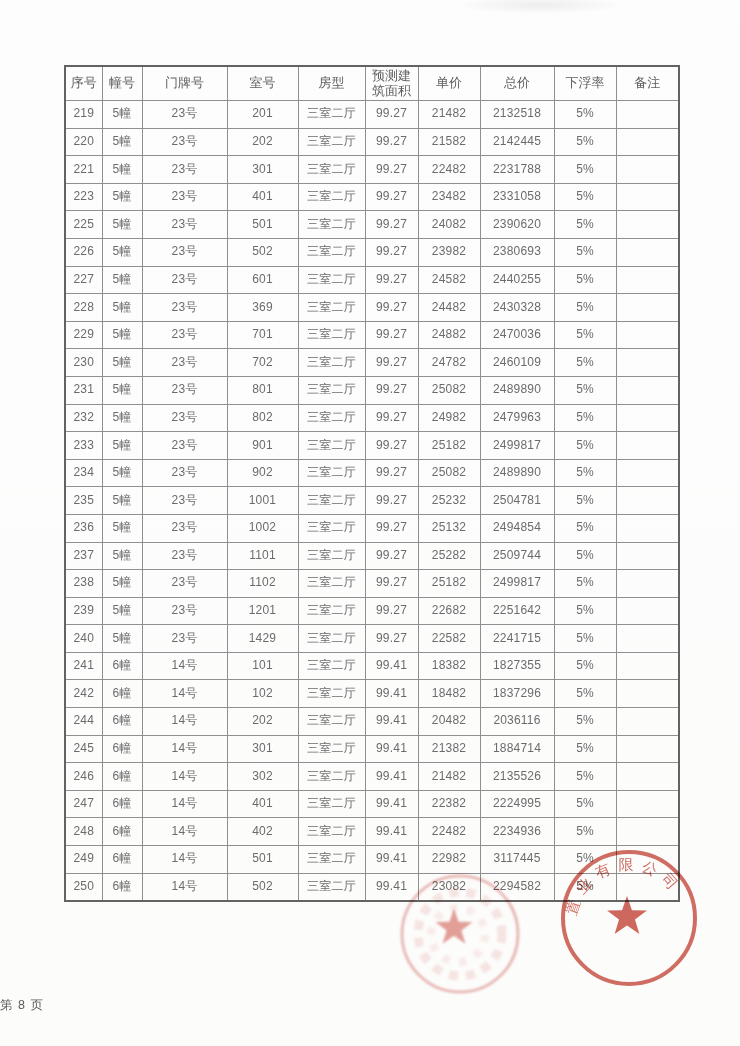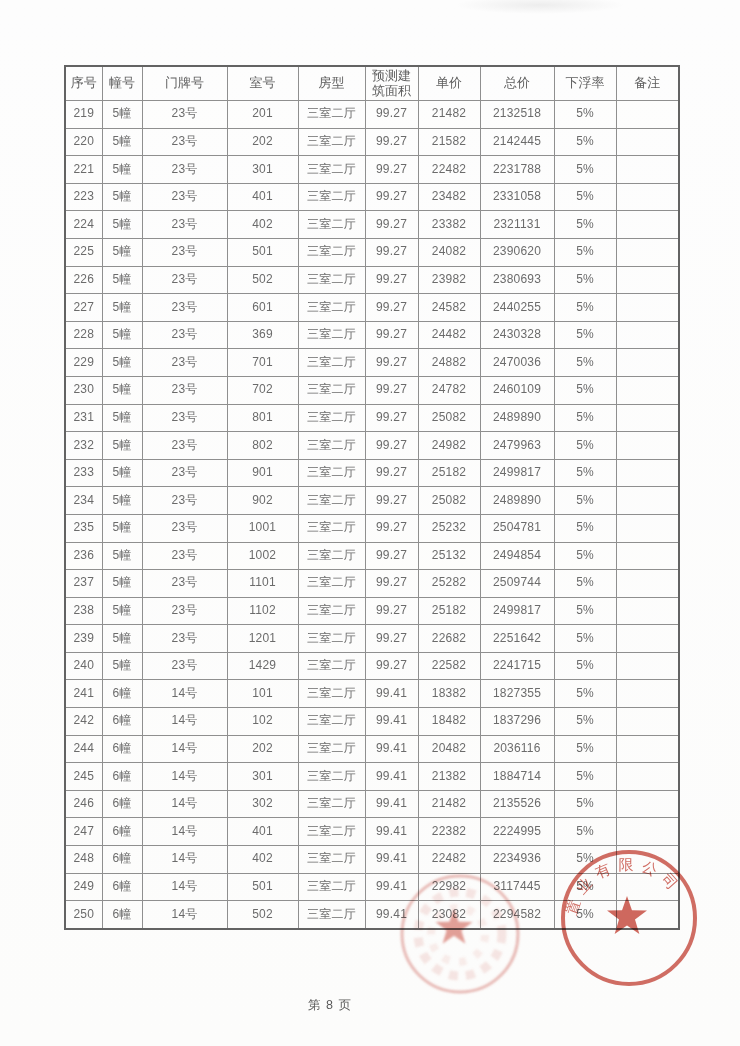--- a/index.html
+++ b/index.html
@@ -24,21 +24,21 @@
     font-size:12px;color:#6b6b6b;
     text-align:center;vertical-align:middle;
     padding:0 1px;overflow:hidden;word-break:break-all;line-height:1.15;
   }
   table.price thead th{
     height:33px;font-weight:normal;color:#5e5e5e;font-size:13px;
   }
   table.price tbody td{height:26.6px;letter-spacing:0.2px;}
   .footer{
     position:absolute;left:0;top:997px;width:660px;
-    text-align:center;font-size:12.5px;color:#5a5a5a;letter-spacing:1px;
+    text-align:left;font-size:12.5px;color:#5a5a5a;letter-spacing:1px;
   }
   .stamp{position:absolute;mix-blend-mode:multiply;pointer-events:none;}
   .stamp-left{left:398px;top:869px;width:132px;height:132px;opacity:0.78;}
   .stamp-right{left:556px;top:845px;width:146px;height:146px;opacity:0.92;}
 </style>
 </head>
 <body>
 
 <div class="page">
 
@@ -119,32 +119,20 @@
           <td>23号</td>
           <td>401</td>
           <td>三室二厅</td>
           <td>99.27</td>
           <td>23482</td>
           <td>2331058</td>
           <td>5%</td>
           <td></td>
         </tr>
 
-        <tr>
-          <td>224</td>
-          <td>5幢</td>
-          <td>23号</td>
-          <td>402</td>
-          <td>三室二厅</td>
-          <td>99.27</td>
-          <td>23382</td>
-          <td>2321131</td>
-          <td>5%</td>
-          <td></td>
-        </tr>
 
         <tr>
           <td>225</td>
           <td>5幢</td>
           <td>23号</td>
           <td>501</td>
           <td>三室二厅</td>
           <td>99.27</td>
           <td>24082</td>
           <td>2390620</td>

